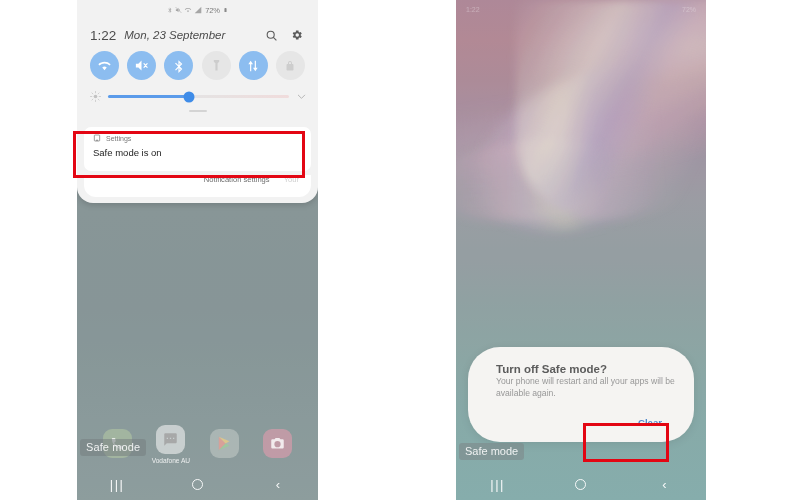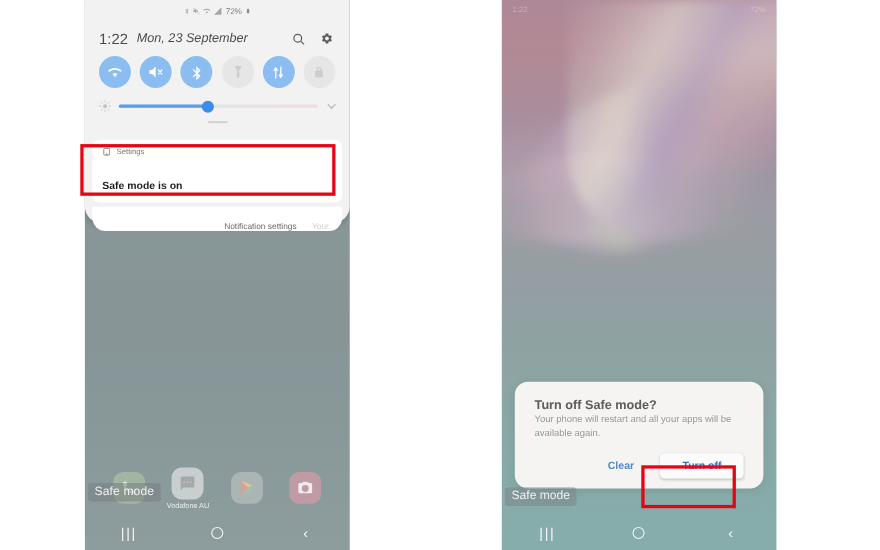--- a/index.html
+++ b/index.html
@@ -187,29 +187,29 @@
   .notif {
     margin: 0 7px;
     background: #ffffff;
     border-radius: 7px;
     padding: 7px 9px 9px 9px;
     min-height: 44px;
   }
   .notif-app { display: flex; align-items: center; gap: 5px; }
   .notif-app-icon { color: #6d6d6d; display: flex; }
   .notif-app-name { font-size: 7px; color: #777; }
-  .notif-title { font-size: 9.5px; font-weight: bold; color: #1d1d1d; margin-top: 22px; }
+  .notif-title { font-size: 9.5px; font-weight: normal; color: #1d1d1d; margin-top: 5px; }
   .notif-body  { font-size: 7.6px; color: #5d5d5d; margin-top: 3px; }
 
   .notif-footer {
     margin: 4px 7px 0 7px;
     background: #ffffff;
     border-radius: 0 0 12px 12px;
     height: 22px;
-    display: flex; align-items: flex-end; justify-content: flex-end;
+    display: flex; align-items: flex-start; justify-content: flex-end;
     gap: 14px; padding-right: 12px;
   }
   .nf-link  { font-size: 7.6px; color: #6d6d6d; }
   .nf-clear { font-size: 7.6px; color: #cfcfcf; }
 
   
   .dock {
     position: absolute; left: 0; right: 0; bottom: 36px;
     display: flex; align-items: center; justify-content: space-around;
     padding: 0 14px;
@@ -262,22 +262,22 @@
   .sb-r-left  { display: flex; align-items: center; gap: 3px; font-size: 7px; color: #f0e8ec; }
   .sb-r-right { margin-left: auto; display: flex; align-items: center; gap: 2px; font-size: 7px; color: #f0e8ec; }
 
   
   .dim { position: absolute; inset: 0; background: rgba(50,60,62,0.06); }
   .dialog {
     position: absolute;
     left: 12px; right: 12px;
     top: 347px;
     background: #f4f3f1;
-    border-radius: 12px;
-    padding: 16px 18px 9px 18px;
+    border-radius: 32px;
+    padding: 16px 18px 9px 28px;
     box-shadow: 0 2px 8px rgba(0,0,0,0.10);
   }
   .dlg-title { font-size: 11.5px; font-weight: bold; color: #4a4a4a; }
   .dlg-body  { font-size: 8.6px; color: #8d8d8d; line-height: 1.45; }
   .dlg-actions {
     display: flex; align-items: center; justify-content: flex-end;
     gap: 10px; margin-top: 12px;
   }
   .btn-text {
     font-size: 9.6px; color: #3b79c4; font-weight: bold;
@@ -494,21 +494,20 @@
     <div class="sb-right">
       <span class="sb-r-left">1:22</span>
       <span class="sb-r-right">72%</span>
     </div>
 
     <div class="dialog">
       <div class="dlg-title">Turn off Safe mode?</div>
       <div class="dlg-body">Your phone will restart and all your apps will be available again.</div>
       <div class="dlg-actions">
         <span class="btn-text">Clear</span>
-        <span class="btn-filled">Turn off</span>
       </div>
     </div>
 
     <div class="safe-badge-r">Safe mode</div>
 
     <div class="navbar">
       <div class="nav-btn">
         <span class="nav-recents">|||</span>
       </div>
       <div class="nav-btn">

